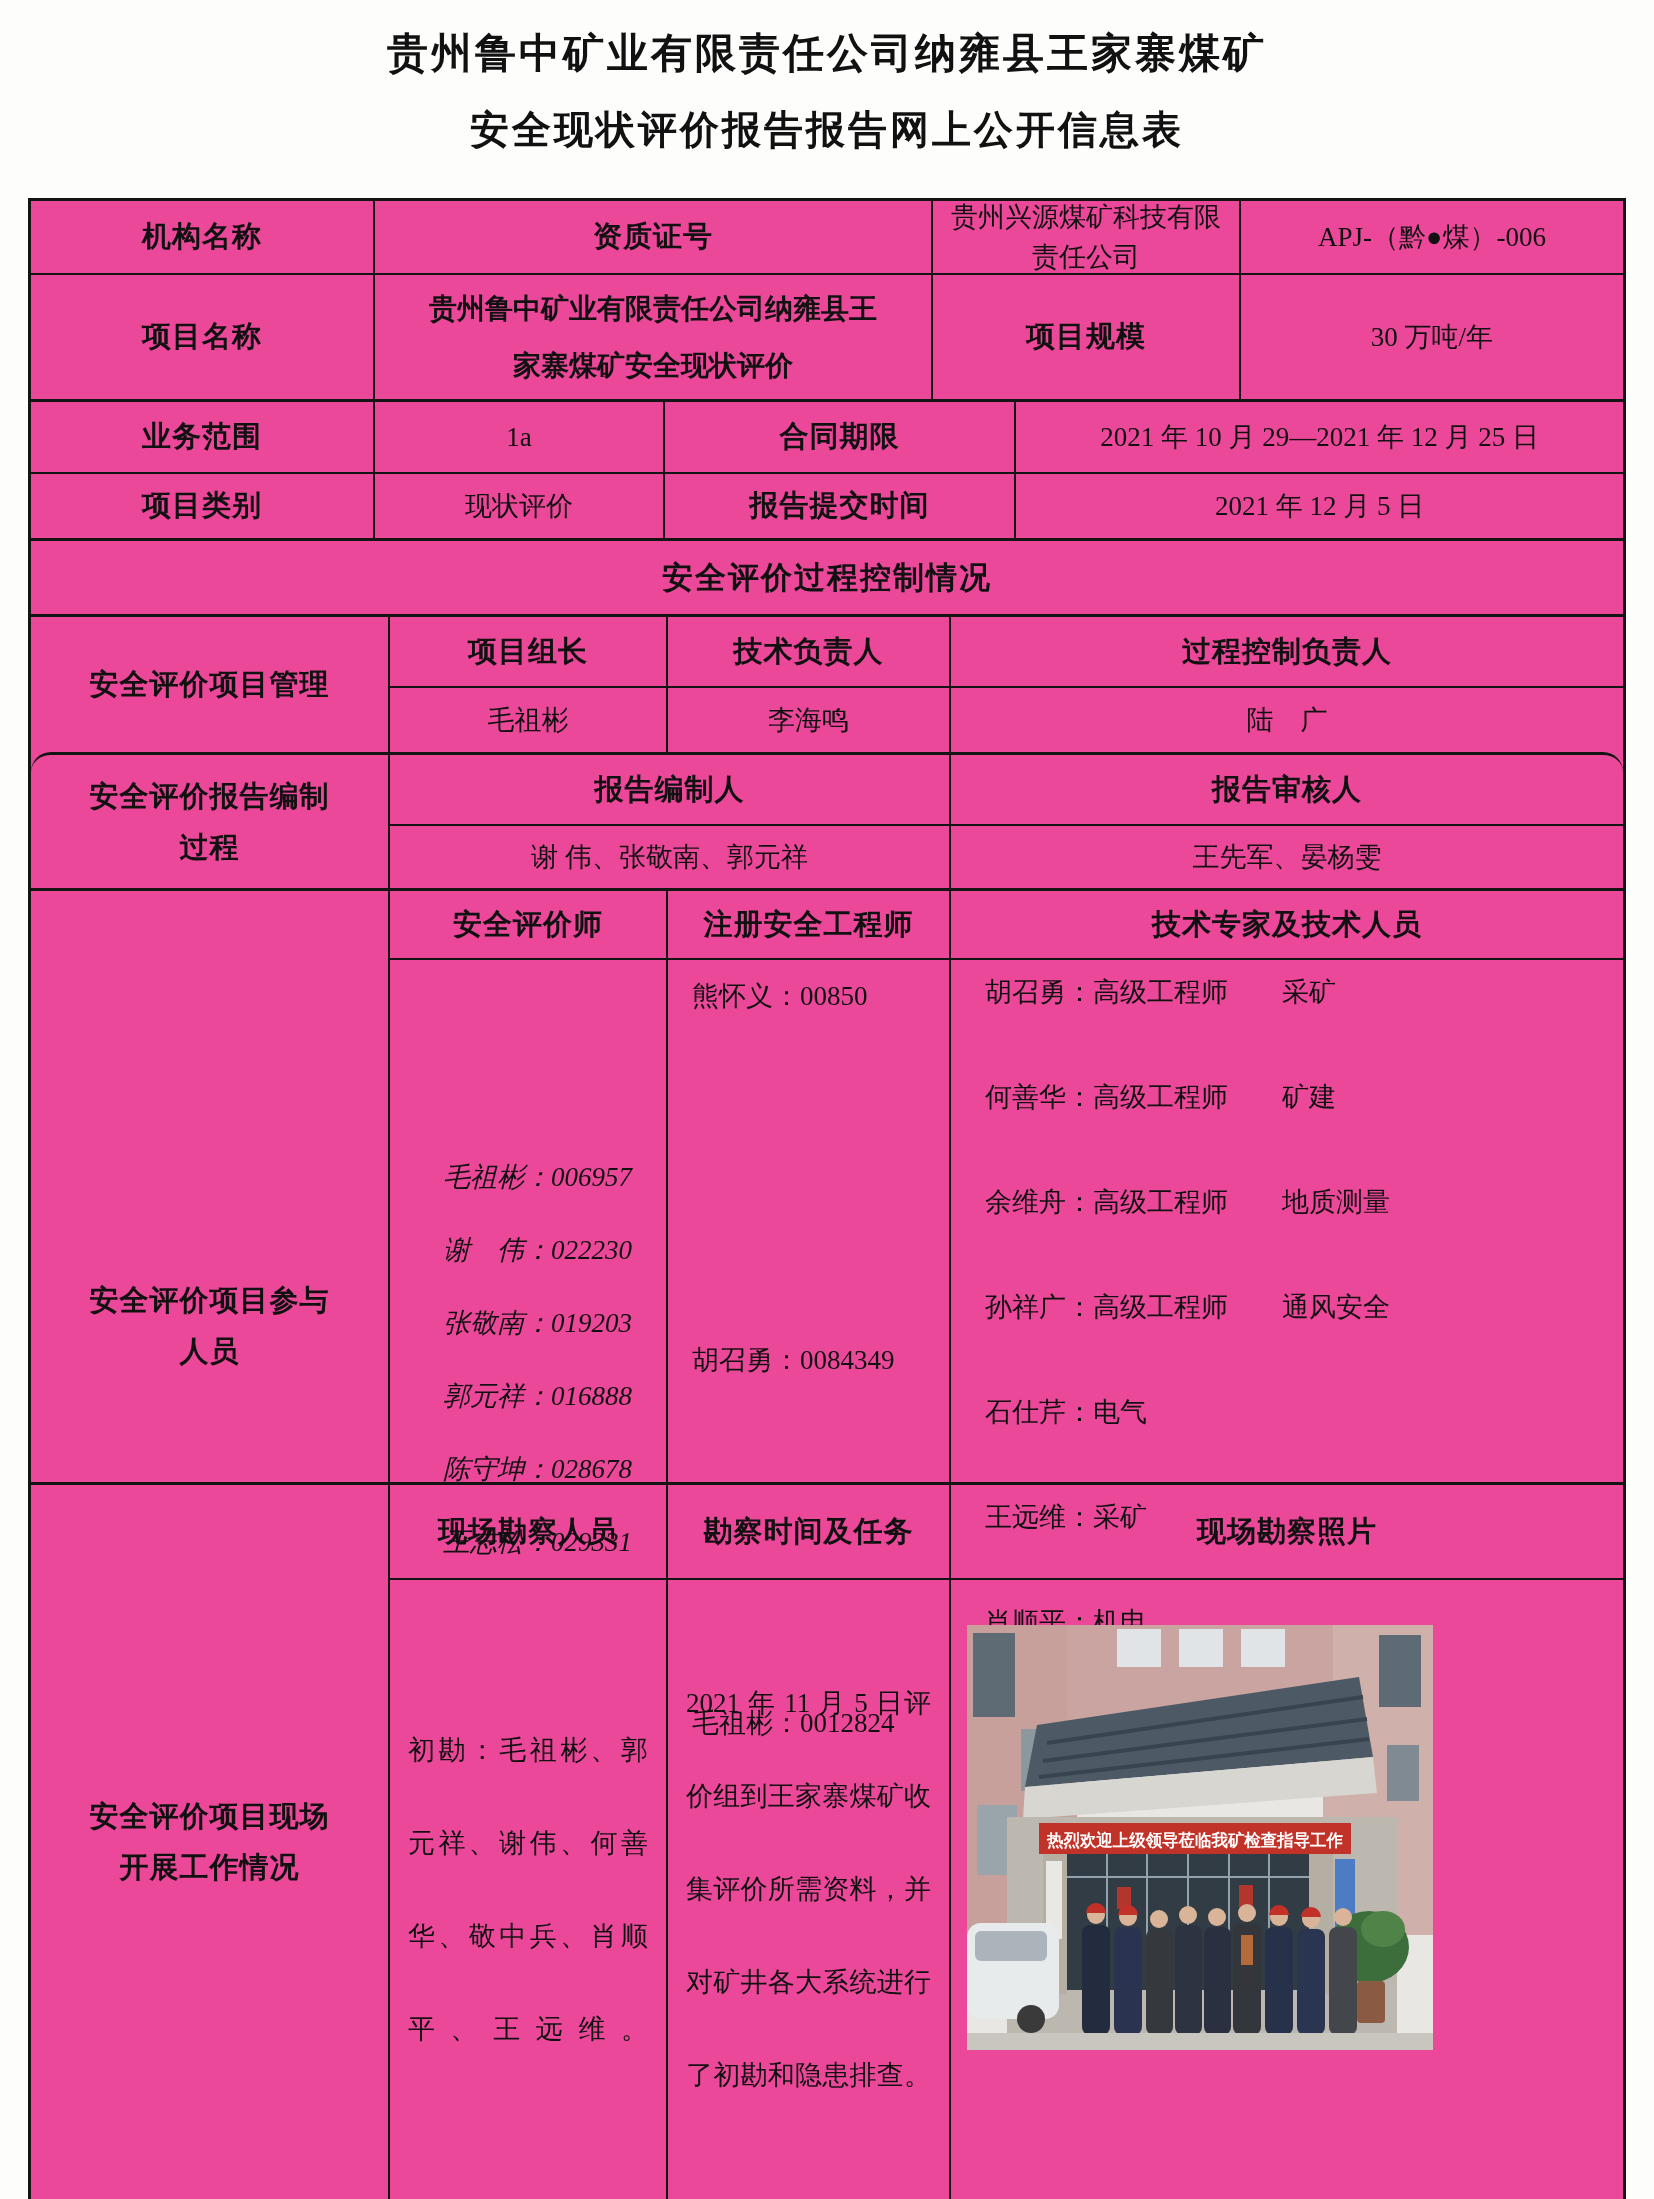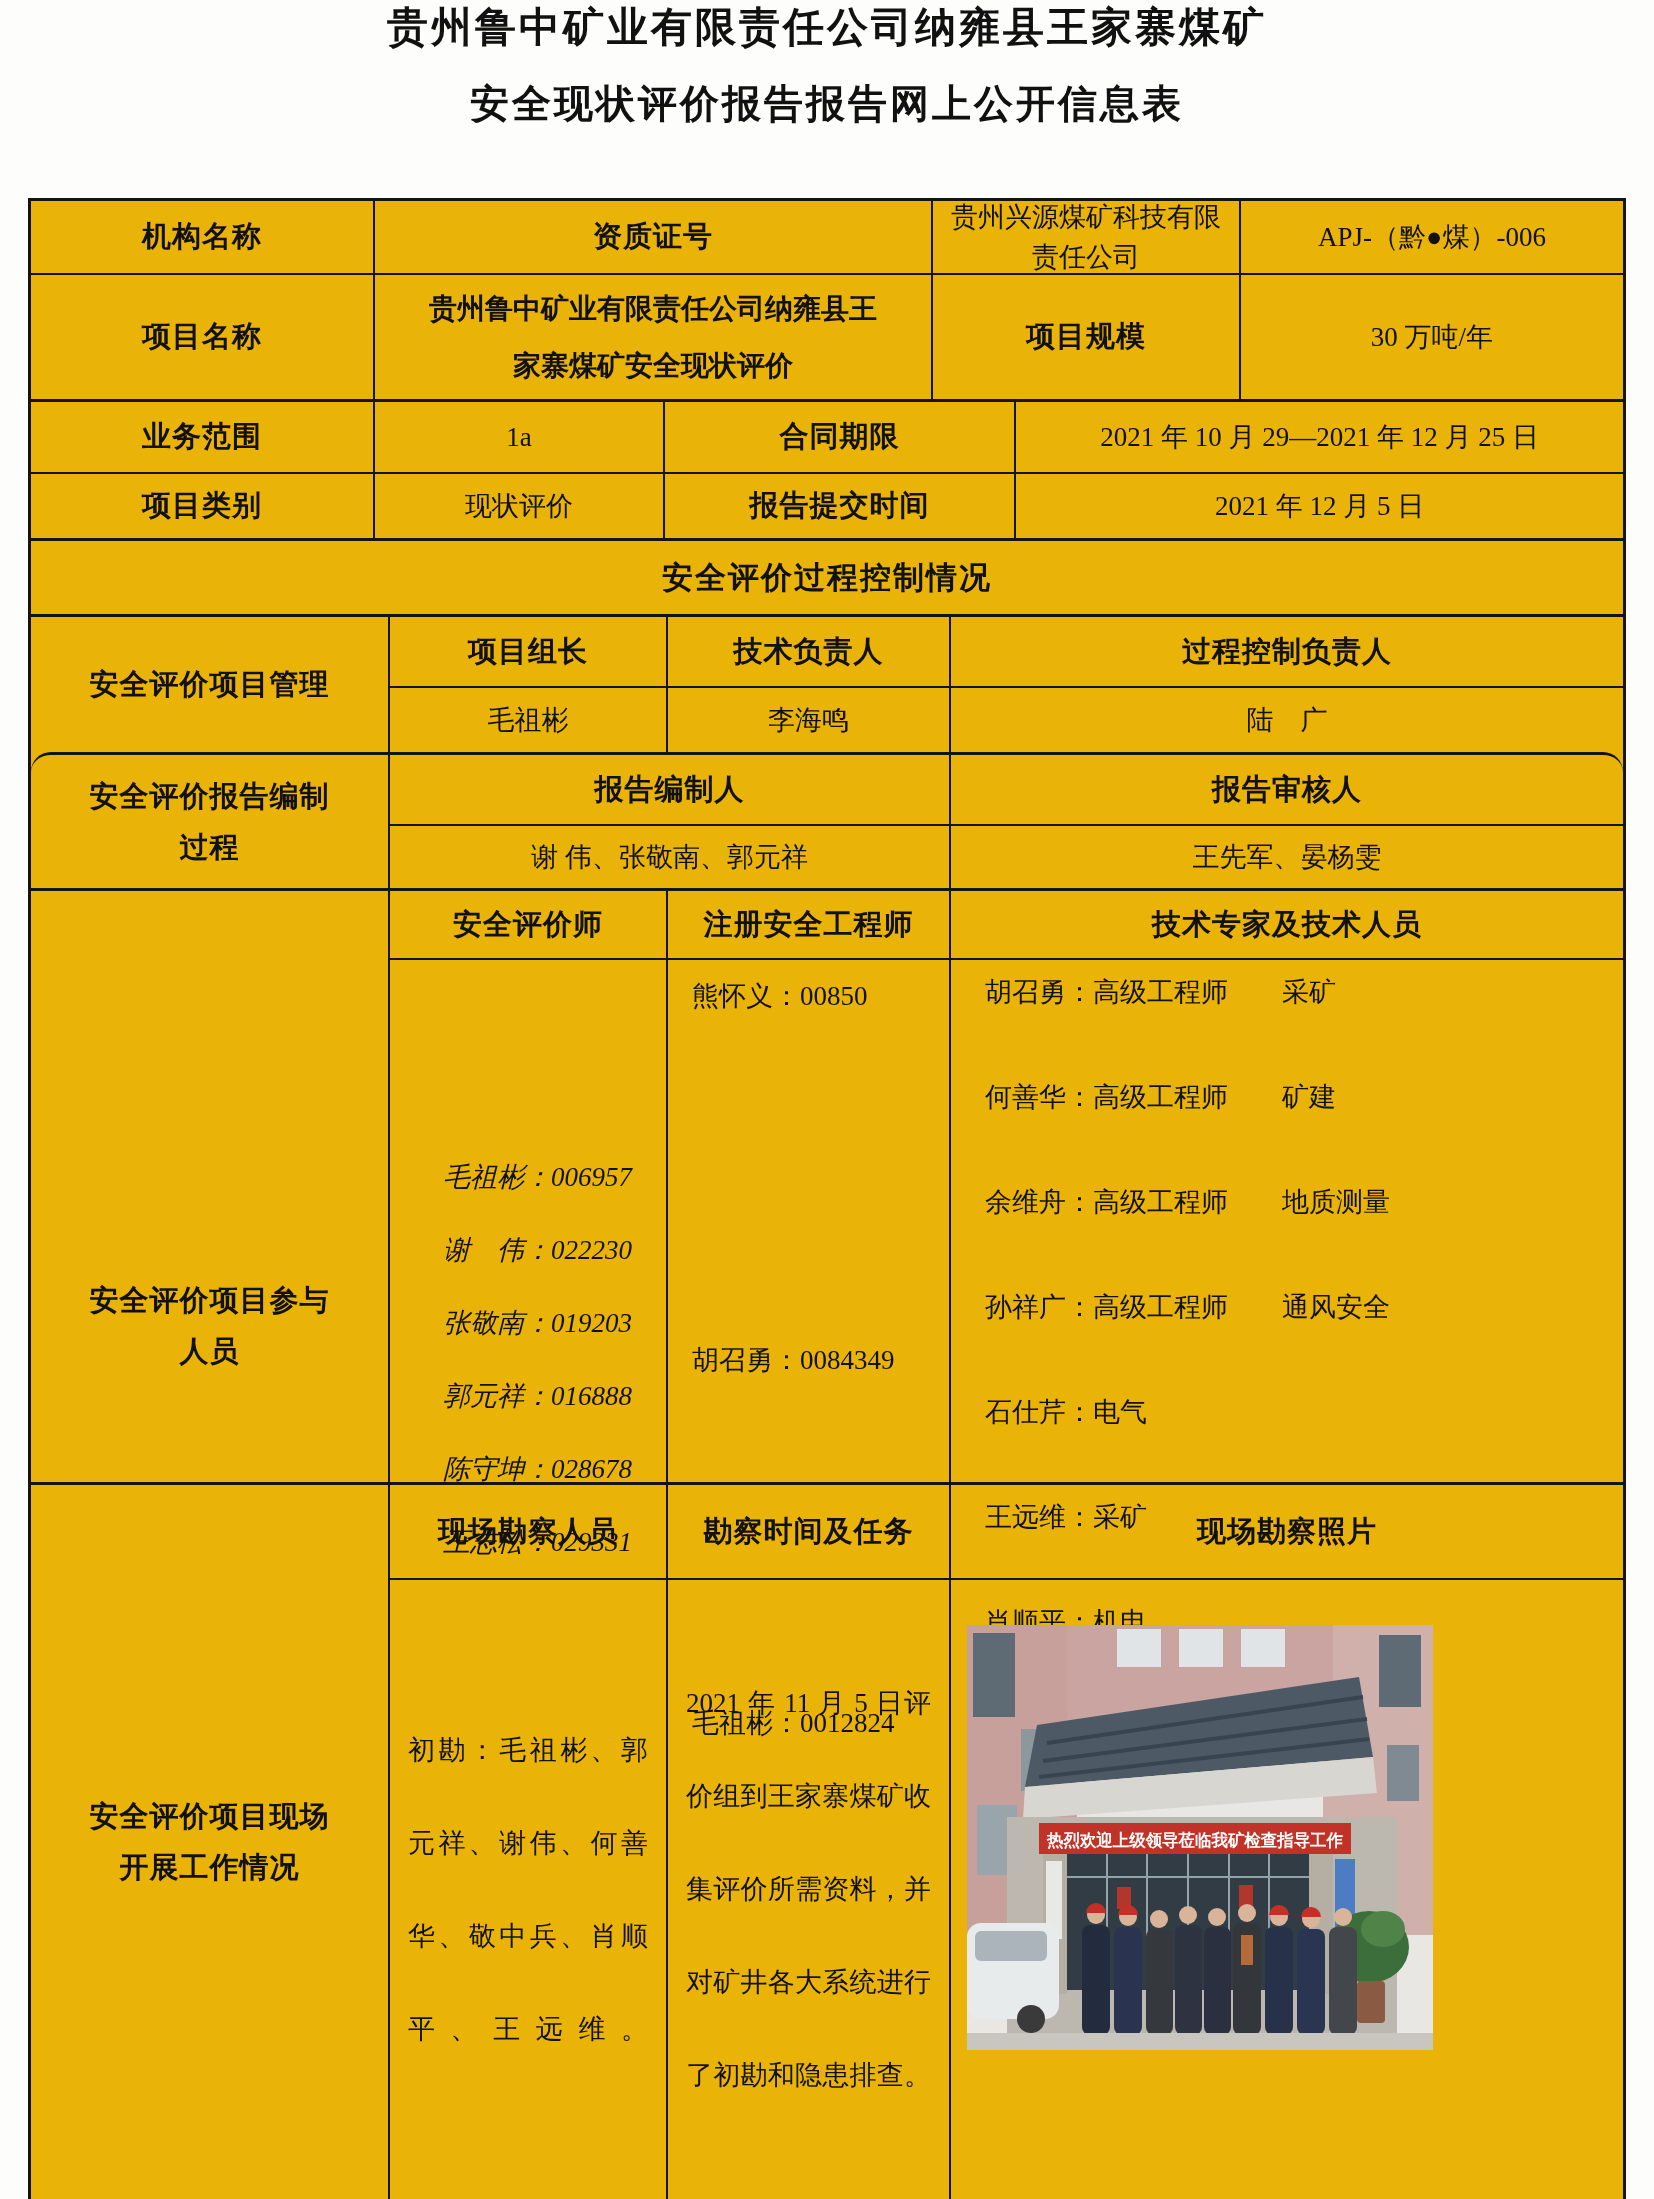--- a/index.html
+++ b/index.html
@@ -4,27 +4,27 @@
 <style>
   * { box-sizing: border-box; margin: 0; padding: 0; }
   html, body { width: 1654px; height: 2199px; }
   body {
     position: relative;
     background: #fdfdfc;
     color: #111;
     font-family: "Liberation Serif", "DejaVu Serif", serif;
     overflow: hidden;
   }
-  .title1 { text-align: center; font-size: 41px; font-weight: bold; letter-spacing: 3px; }
+  .title1 { text-align: center; padding-top: 26px; font-size: 41px; font-weight: bold; letter-spacing: 3px; }
   .title2 { text-align: center; margin-top: 22px; font-size: 39px; font-weight: bold; letter-spacing: 3px; }
 
   .tbl {
     position: absolute; left: 28px; top: 198px; width: 1598px; height: 2001px;
     border: 3px solid #141414; border-bottom: none;
-    display: flex; flex-direction: column; background: #eab308;
+    display: flex; flex-direction: column; background: #ec4899;
   }
   .sec { display: grid; width: 100%; }
   .sec + .sec { border-top: 3px solid #141414; }
 
   .secA { grid-template-columns: 342px 558px 308px 1fr; grid-template-rows: 72px 1fr; height: 198px; }
   .secB { grid-template-columns: 342px 290px 351px 1fr; grid-template-rows: 70px 1fr; height: 139px; }
   .secC { height: 76px; display: flex; align-items: center; justify-content: center;
           font-weight: bold; font-size: 31px; letter-spacing: 2px; }
   .secD { grid-template-columns: 357px 278px 283px 1fr; grid-template-rows: 69px 1fr; height: 138px; }
   .secE { grid-template-columns: 357px 561px 1fr; grid-template-rows: 69px 1fr; height: 136px; border-radius: 20px; }

